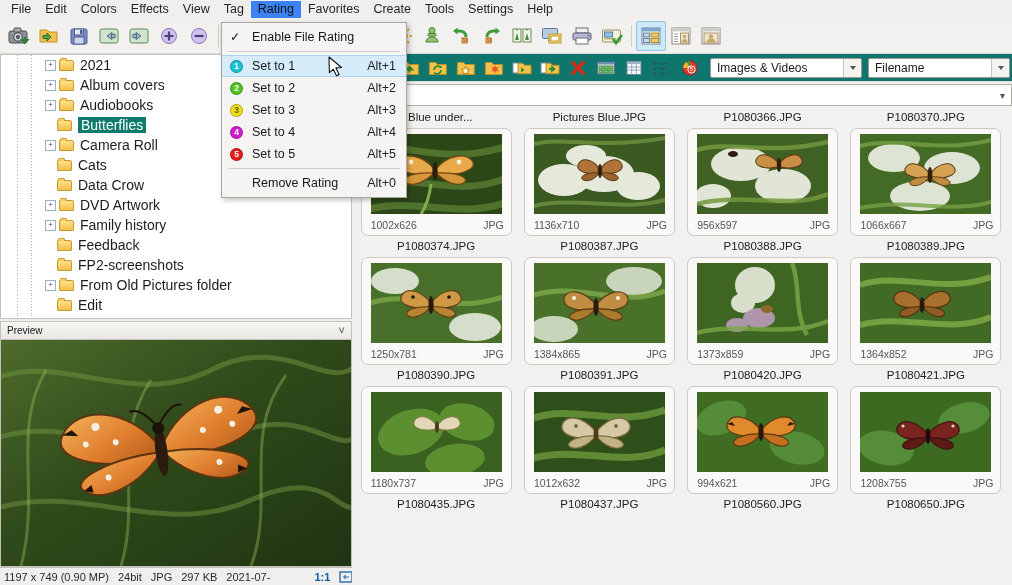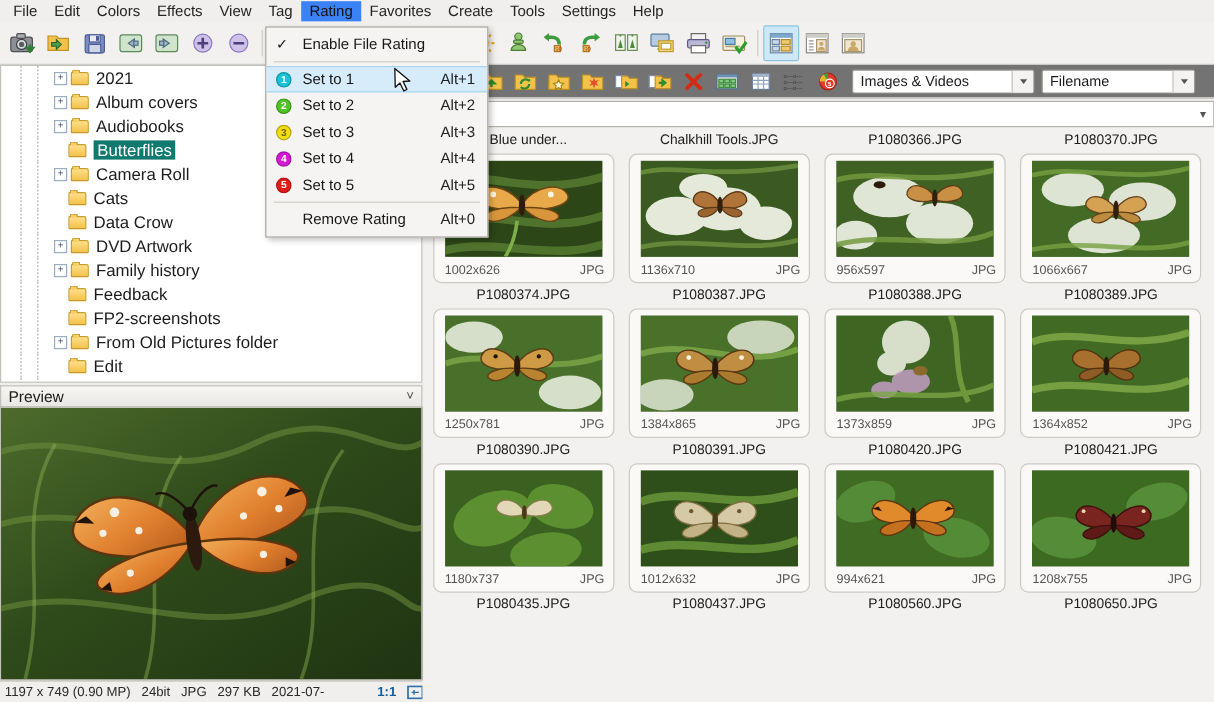--- a/index.html
+++ b/index.html
@@ -29,21 +29,21 @@
     background:#f2f1ef;border-bottom:1px solid #dedbd6;
     display:flex;align-items:center;box-sizing:border-box;padding-left:4px;
   }
   .tbtn{width:30px;height:30px;display:flex;align-items:center;justify-content:center;flex:0 0 auto;position:relative;}
   .tbtn.sel{background:#cde8f6;border:1px solid #8fc5e0;border-radius:2px;box-sizing:border-box;}
   .tsep{width:1px;height:22px;background:#cfcbc5;margin:0 4px;flex:0 0 auto;}
 
   
   .toolbar2{
     position:absolute;left:0;top:54px;width:1012px;height:28px;
-    background:#737373;border-bottom:1px solid #dedbd6;
+    background:#0f766e;border-bottom:1px solid #dedbd6;
     display:flex;align-items:center;box-sizing:border-box;
   }
   .tbtn2{width:28px;height:24px;display:flex;align-items:center;justify-content:center;flex:0 0 auto;}
   .combo{
     height:20px;border:1px solid #9b9892;background:#fff;border-radius:2px;
     display:flex;align-items:center;font-size:12px;box-sizing:border-box;
     margin-left:6px;
   }
   .combo .cval{padding:0 6px;white-space:nowrap;flex:1 1 auto;color:#1a1a1a;}
   .combo .carr{
@@ -82,21 +82,21 @@
   .dotline{position:absolute;left:0;top:0;width:44px;height:20px;}
   .dotline span{position:absolute;top:0;width:1px;height:20px;
     background-image:linear-gradient(#aaa 50%,transparent 0);background-size:1px 3px;}
 
   
   .prevhdr{
     position:absolute;left:0;top:321px;width:352px;height:18px;
     background:linear-gradient(#f7f6f4,#e9e7e3);border:1px solid #c4c1bb;border-bottom:none;
     box-sizing:border-box;display:flex;align-items:center;padding:0 6px;
   }
-  .prevhdr .ptitle{font-size:13px;color:#1a1a1a;flex:1 1 auto;}
+  .prevhdr .ptitle{font-size:10px;color:#1a1a1a;flex:1 1 auto;}
   .chev{color:#4a4a4a;font-size:11px;line-height:11px;}
   .prevbody{
     position:absolute;left:0;top:339px;width:352px;height:228px;
     border:1px solid #c4c1bb;box-sizing:border-box;overflow:hidden;background:#2e4a1e;
   }
   .statusbar{
     position:absolute;left:0;top:567px;width:352px;height:18px;
     background:#f0efed;border-top:1px solid #c4c1bb;box-sizing:border-box;
     display:flex;align-items:center;gap:9px;padding-left:4px;font-size:11px;color:#2a2a2a;
     white-space:nowrap;overflow:hidden;
@@ -490,21 +490,21 @@
       </svg>
     </div>
 
     <div class="combo" style="width:152px">
       <span class="cval">Images &amp; Videos</span>
       <span class="carr">
           <span class="arrow-dn"></span>
         </span>
     </div>
 
-    <div class="combo" style="width:128px">
+    <div class="combo" style="width:142px">
       <span class="cval">Filename</span>
       <span class="carr">
           <span class="arrow-dn"></span>
         </span>
     </div>
   </div>
 
   <div class="pathbar">
     <span>k\NextCloud\photos\Butterflies\</span>
     <span class="pchev">▾</span>
@@ -760,21 +760,21 @@
     </span>
   </div>
 
   <div class="gridarea">
 
     <div class="grow" style="padding-left:6px">
       <div class="cell">
         <div class="cname">ll Blue under...</div>
       </div>
       <div class="cell">
-        <div class="cname">Chalkhill Tools.JPG</div>
+        <div class="cname">Pictures Blue.JPG</div>
       </div>
       <div class="cell">
         <div class="cname">P1080366.JPG</div>
       </div>
       <div class="cell">
         <div class="cname">P1080370.JPG</div>
       </div>
     </div>
 
     <div class="grow" style="padding-left:6px">

